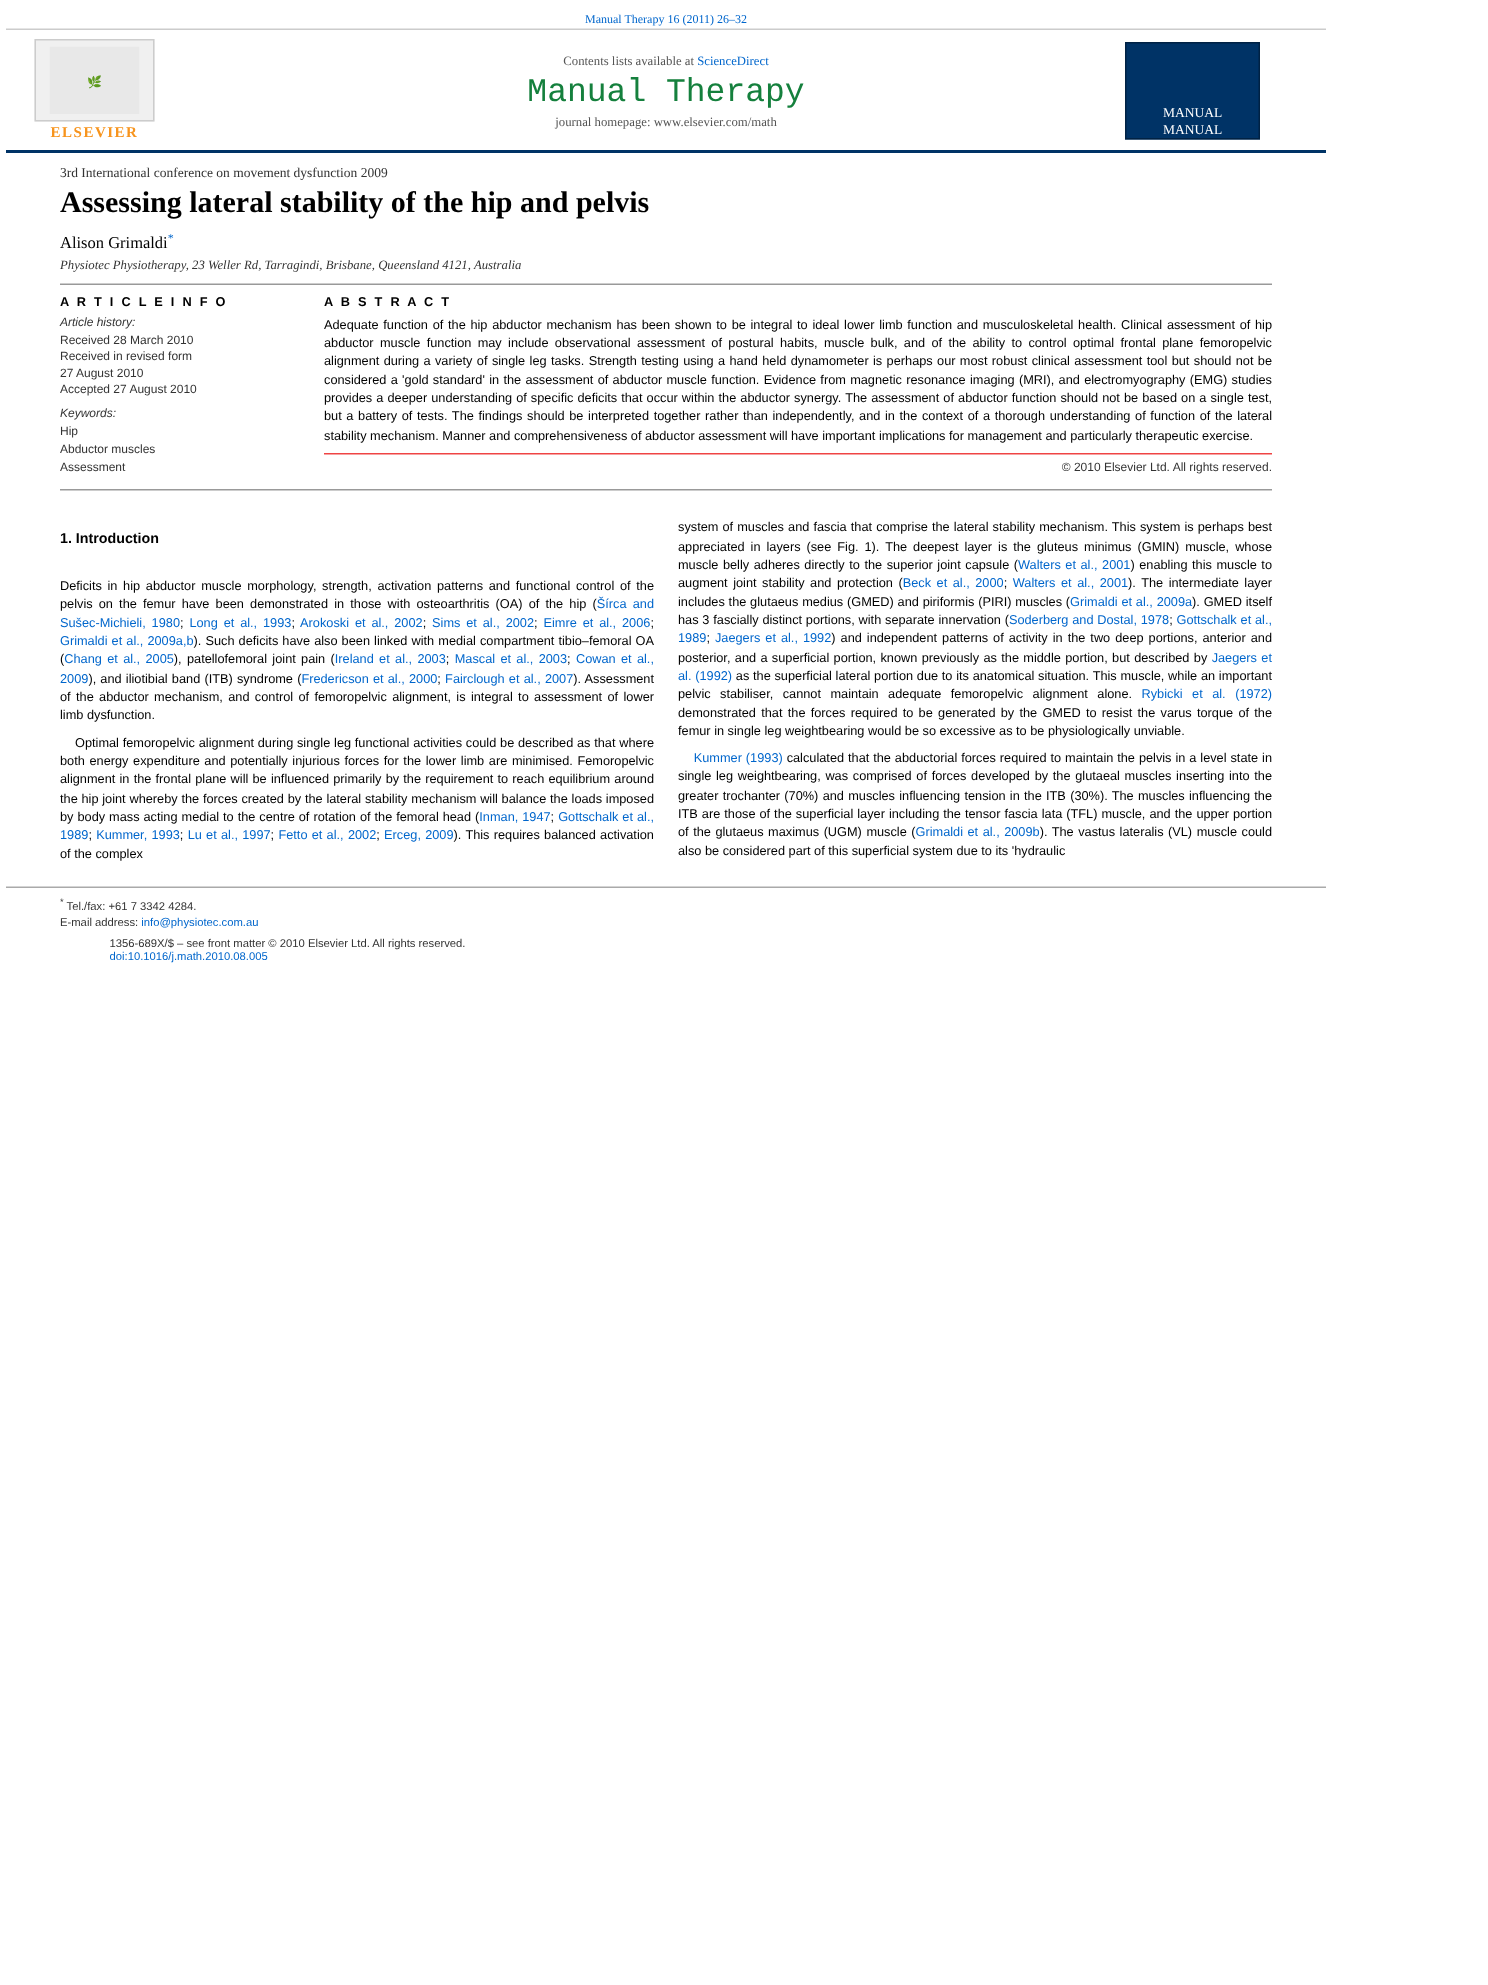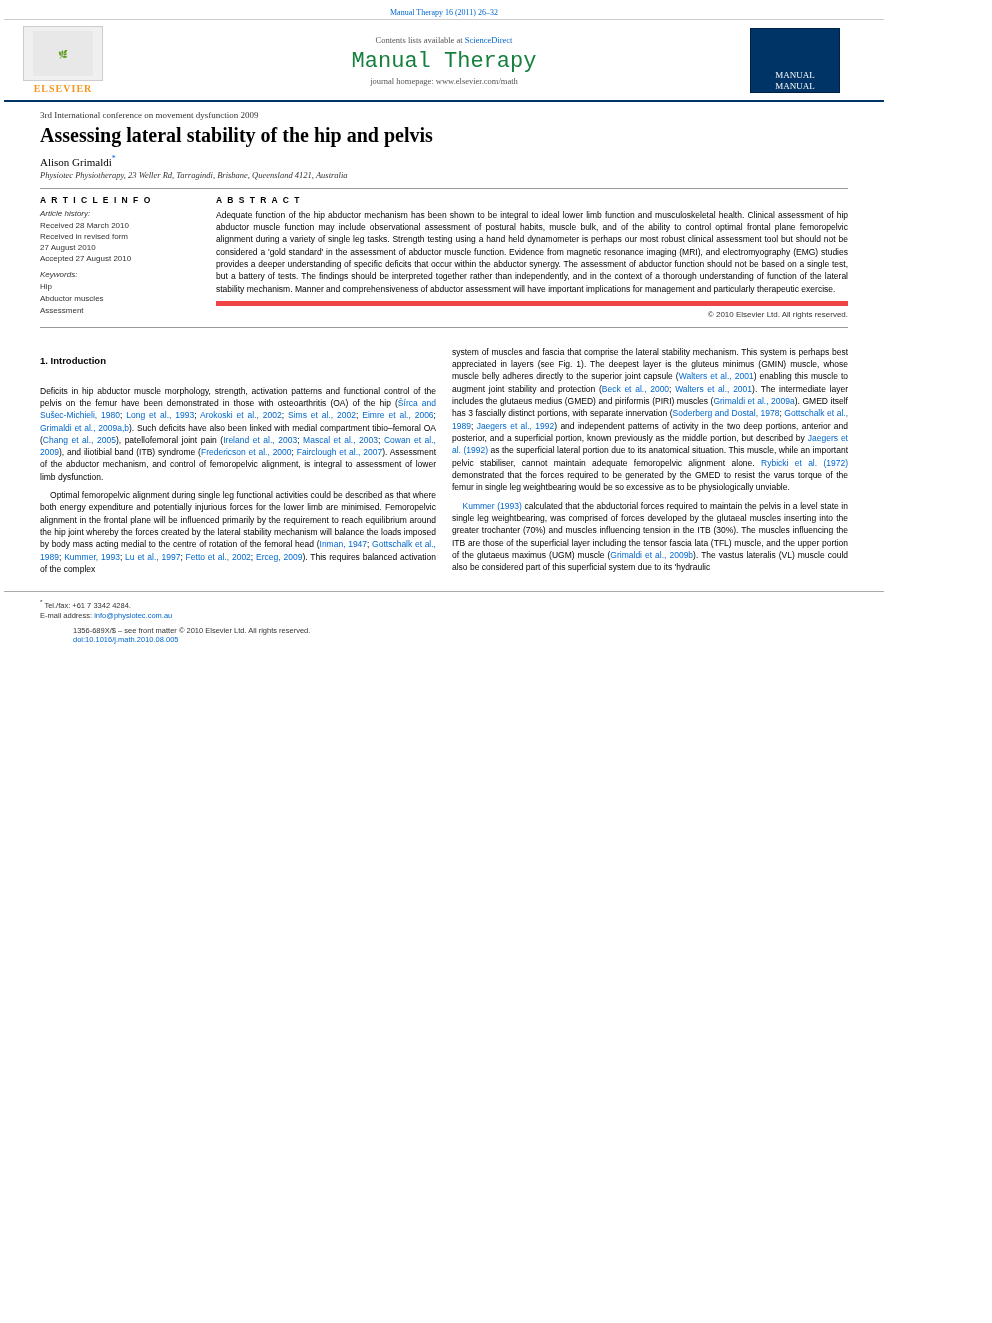--- a/index.html
+++ b/index.html
@@ -203,21 +203,21 @@
       text-align: justify;
       font-family: Arial, sans-serif;
     }
     .copyright-line {
       text-align: right;
       font-size: 8px;
       color: #333;
       font-family: Arial, sans-serif;
       margin-top: 6px;
       padding-top: 4px;
-      border-top: 5px solid #ef4444;
+      border-top: 1px solid #ef4444;
     }
     
     .body-columns {
       display: flex;
       gap: 16px;
       padding: 0 36px;
       margin-top: 4px;
     }
     .body-col {
       flex: 1;

